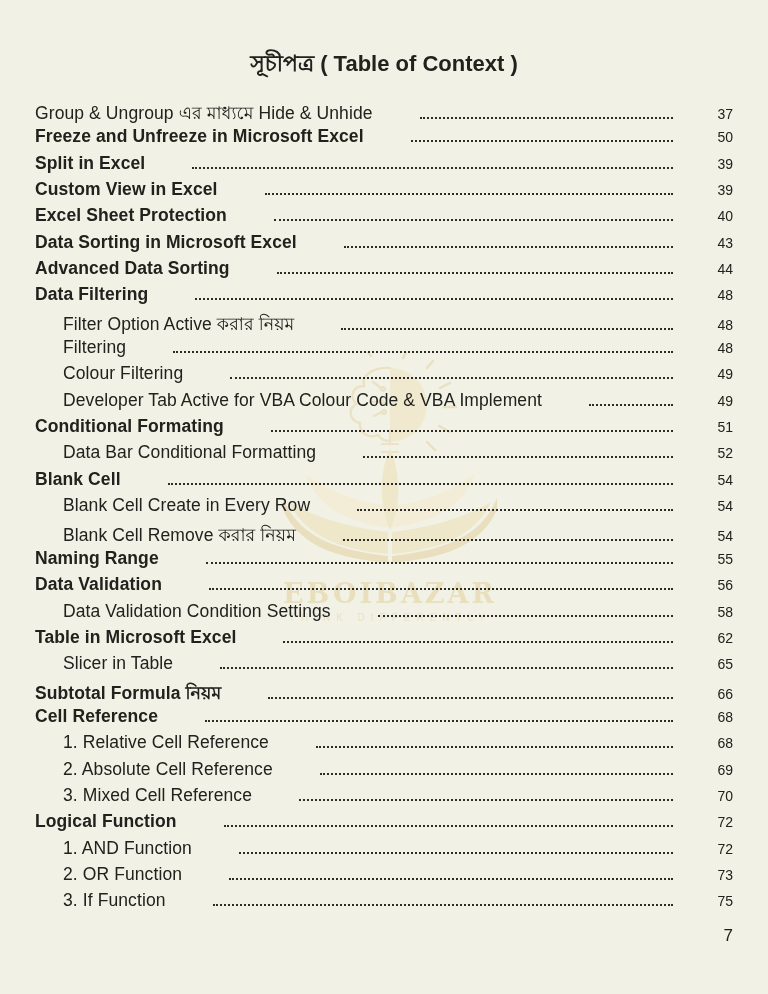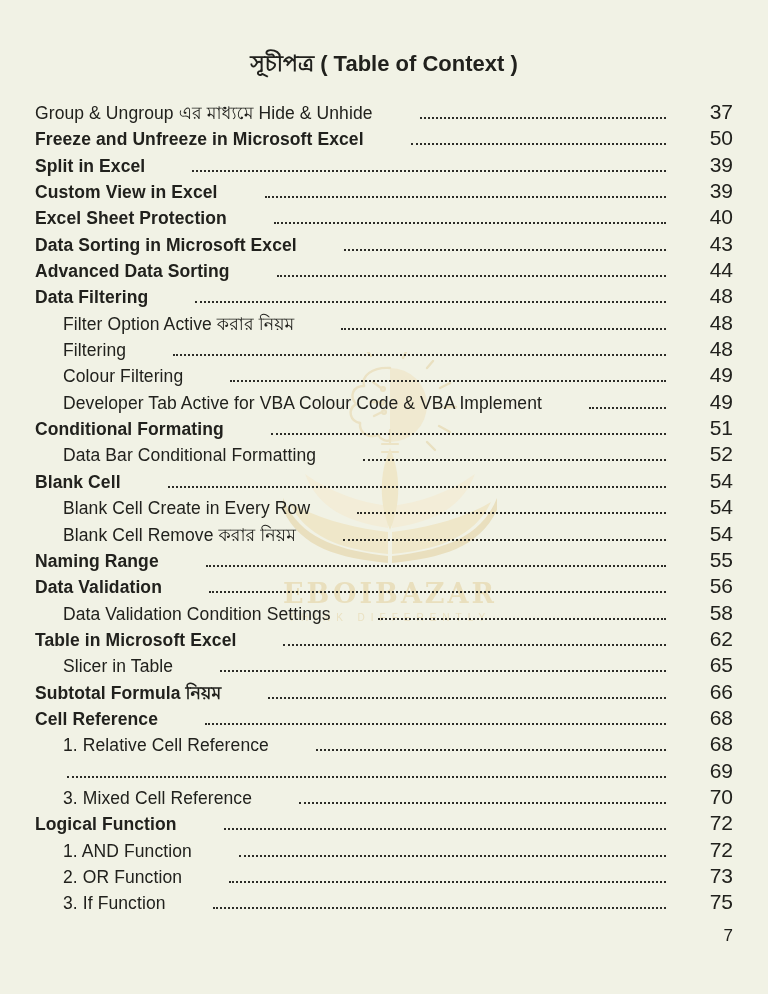--- a/index.html
+++ b/index.html
@@ -69,21 +69,21 @@
 
   .toc-label { white-space: nowrap; letter-spacing: 0.1px; }
 
   .toc-dots {
     flex: 1;
     min-width: 12px;
     border-bottom: 2px dotted #2c2c27;
     margin: 0 1px 0 4px;
   }
 
-  .toc-page { white-space: nowrap; font-size: 21px; }
+  .toc-page { white-space: nowrap; font-size: 14px; }
 
   .page-number {
     position: absolute;
     right: 35px;
     top: 926px;
     font-size: 17px;
   }
 </style>
 </head>
 <body>
@@ -262,20 +262,21 @@
           <span class="toc-label">Cell Reference</span>
           <span class="toc-dots"></span>
           <span class="toc-page">68</span>
         </div>
         <div class="toc-row indent">
           <span class="toc-label">1. Relative Cell Reference</span>
           <span class="toc-dots"></span>
           <span class="toc-page">68</span>
         </div>
         <div class="toc-row indent">
+          <span class="toc-label">2. Absolute Cell Reference</span>
           <span class="toc-dots"></span>
           <span class="toc-page">69</span>
         </div>
         <div class="toc-row indent">
           <span class="toc-label">3. Mixed Cell Reference</span>
           <span class="toc-dots"></span>
           <span class="toc-page">70</span>
         </div>
         <div class="toc-row bold">
           <span class="toc-label">Logical Function</span>

